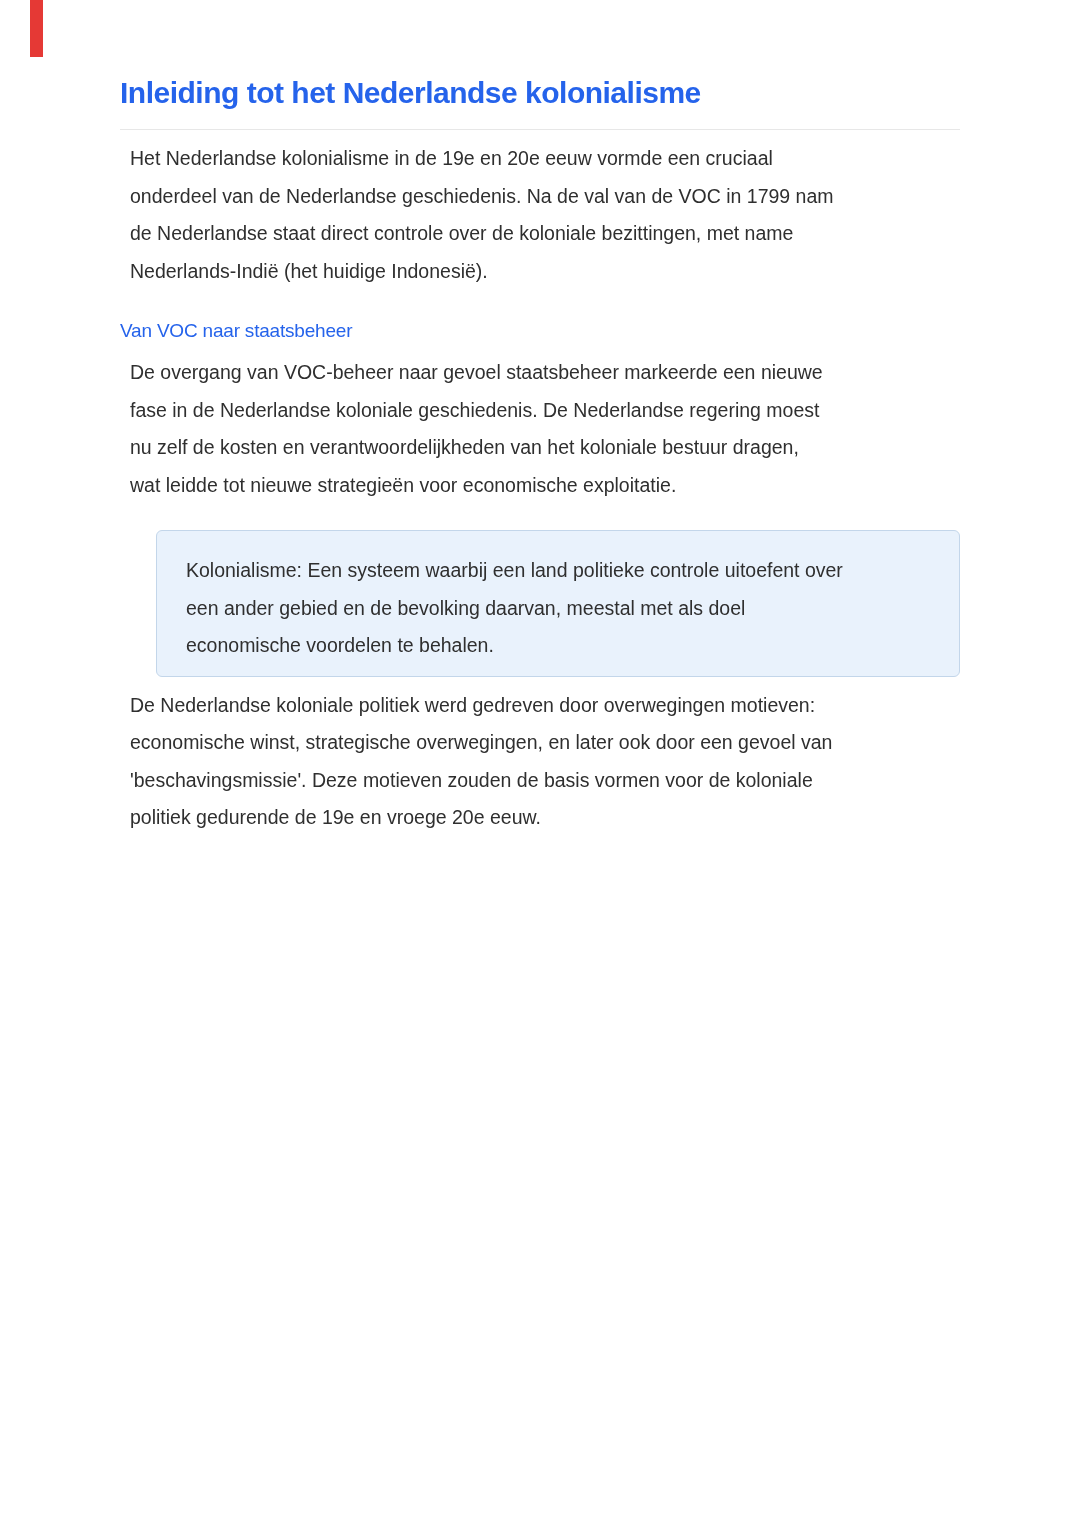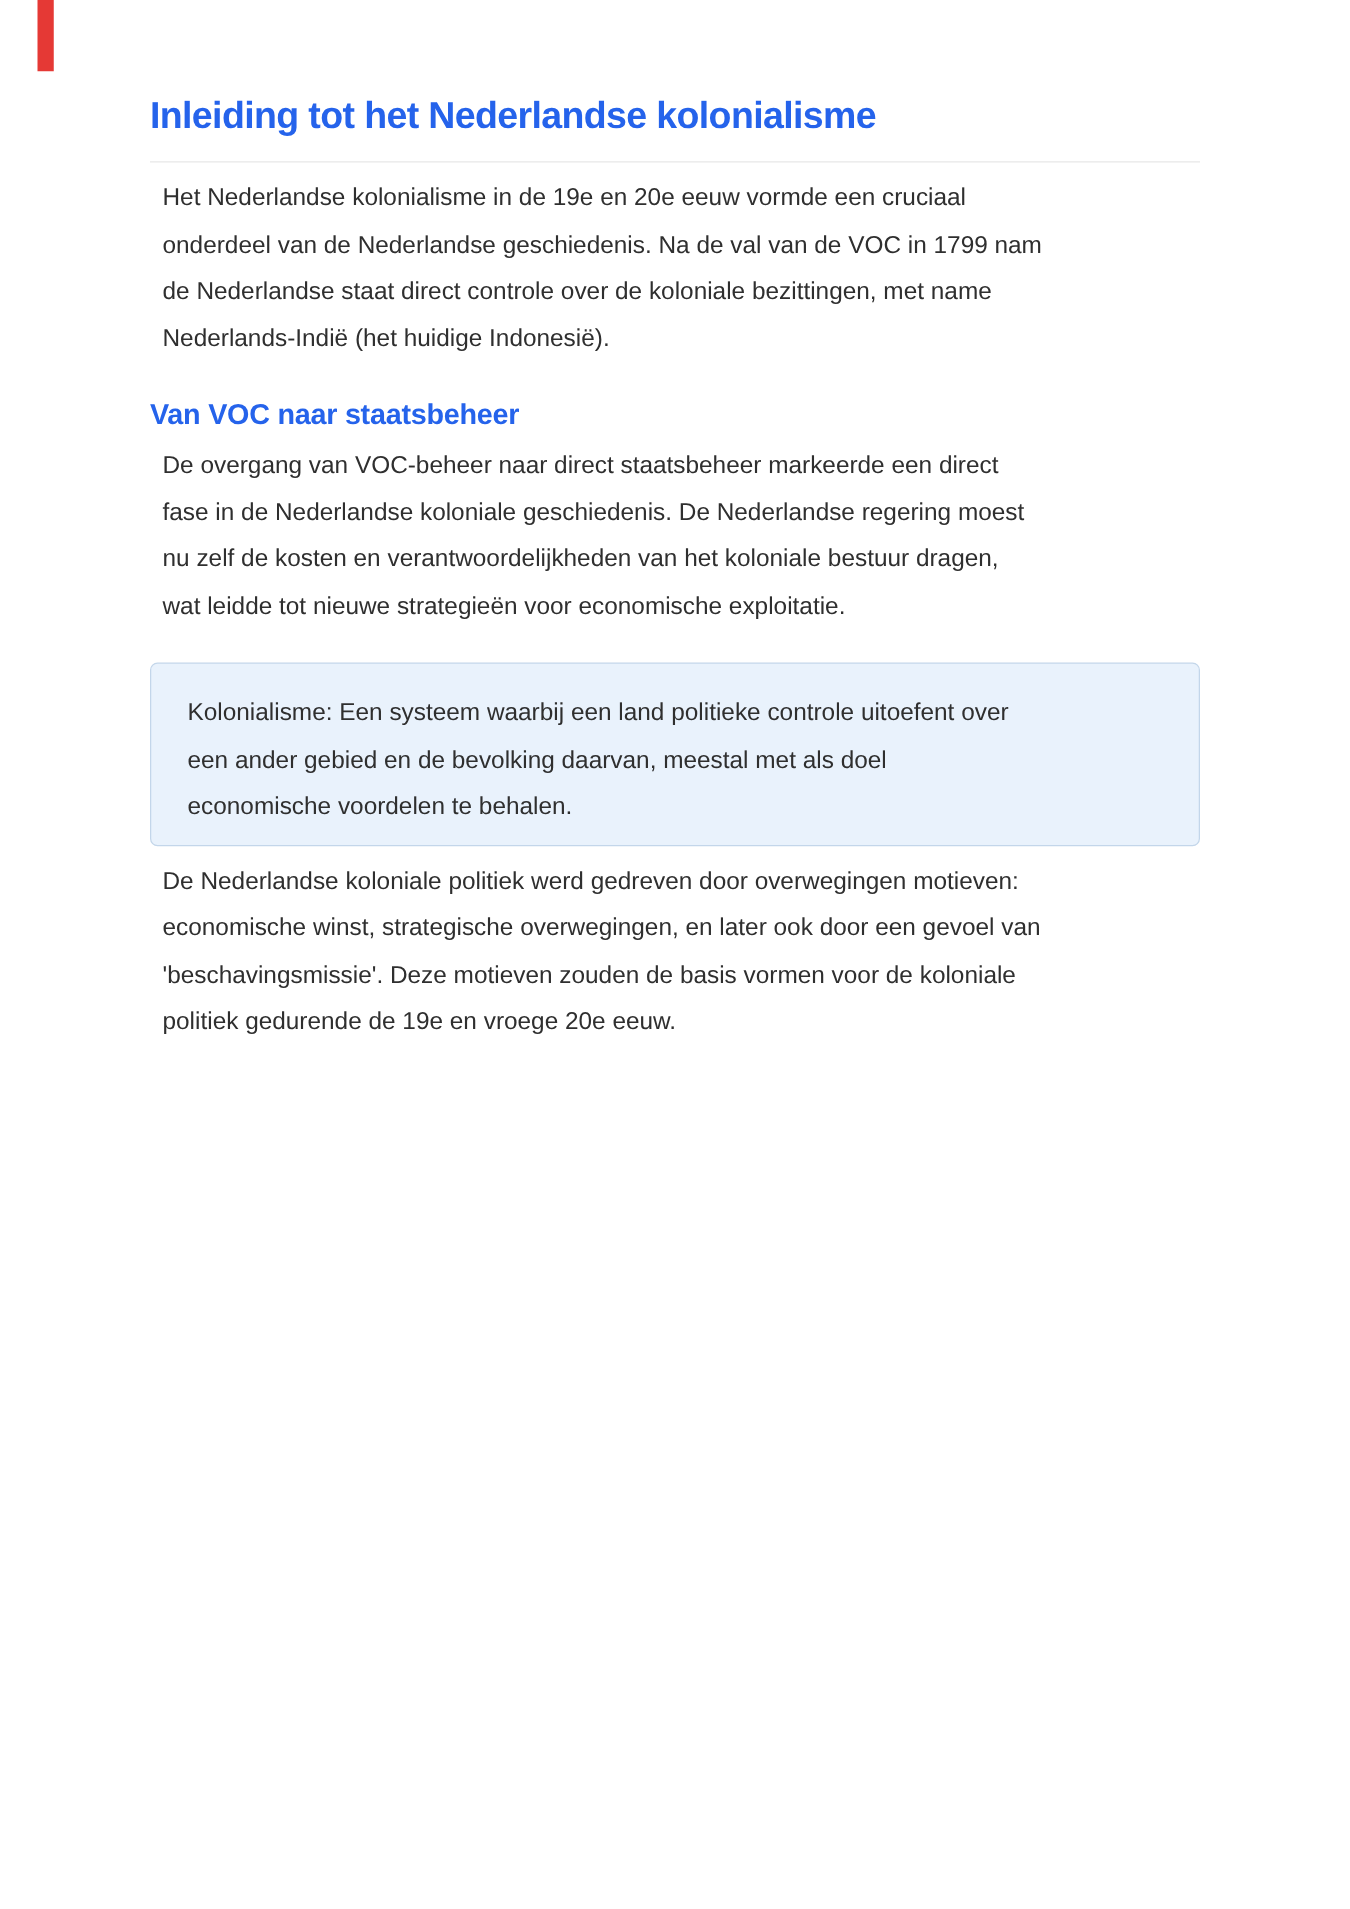--- a/index.html
+++ b/index.html
@@ -46,34 +46,35 @@
   p.body-text {
     margin: 10px;
     font-size: 19.5px;
     line-height: 37.5px;
     color: #2f2f2f;
     white-space: pre-line;
   }
   .intro-paragraph   { margin-top: 31px; }
   h2.section-heading {
     margin: 28px 0 0 0;
-    font-size: 23px;
+    font-size: 19px;
     line-height: 26px;
-    font-weight: 700;
+    font-weight: 400;
     letter-spacing: -0.2px;
     color: #2563eb;
   }
   .section-paragraph { margin-top: 28px; }
   .definition-callout {
     margin-top: 26px;
     background: #e9f2fc;
     border: 1px solid #c3d6ea;
     border-radius: 6px;
     padding: 21px 30px 11px 29px;
     box-sizing: border-box;
+    margin-left: 36px;
   }
   .definition-callout p.body-text { margin: 0; }
   .closing-paragraph { margin-top: 33px; }
 </style>
 </head>
 <body>
 
 <div class="page">
 
   <div class="red-marker"></div>
@@ -84,21 +85,21 @@
 
     <hr class="divider">
 
     <p class="body-text intro-paragraph">Het Nederlandse kolonialisme in de 19e en 20e eeuw vormde een cruciaal
 onderdeel van de Nederlandse geschiedenis. Na de val van de VOC in 1799 nam
 de Nederlandse staat direct controle over de koloniale bezittingen, met name
 Nederlands-Indië (het huidige Indonesië).</p>
 
     <h2 class="section-heading">Van VOC naar staatsbeheer</h2>
 
-    <p class="body-text section-paragraph">De overgang van VOC-beheer naar direct staatsbeheer markeerde een direct
+    <p class="body-text section-paragraph">De overgang van VOC-beheer naar gevoel staatsbeheer markeerde een nieuwe
 fase in de Nederlandse koloniale geschiedenis. De Nederlandse regering moest
 nu zelf de kosten en verantwoordelijkheden van het koloniale bestuur dragen,
 wat leidde tot nieuwe strategieën voor economische exploitatie.</p>
 
     <div class="definition-callout">
       <p class="body-text">Kolonialisme: Een systeem waarbij een land politieke controle uitoefent over
 een ander gebied en de bevolking daarvan, meestal met als doel
 economische voordelen te behalen.</p>
     </div>
 

